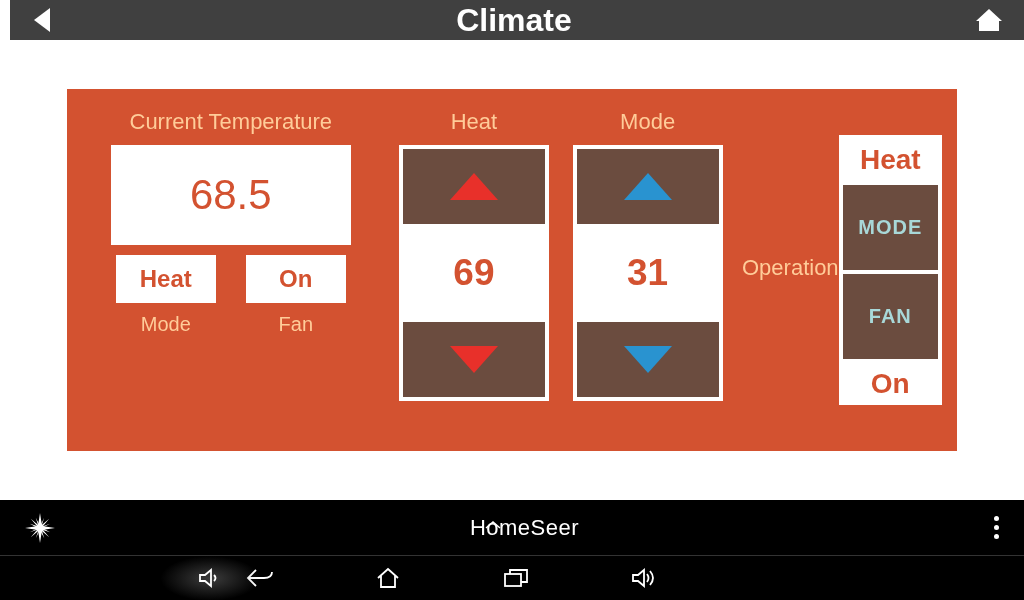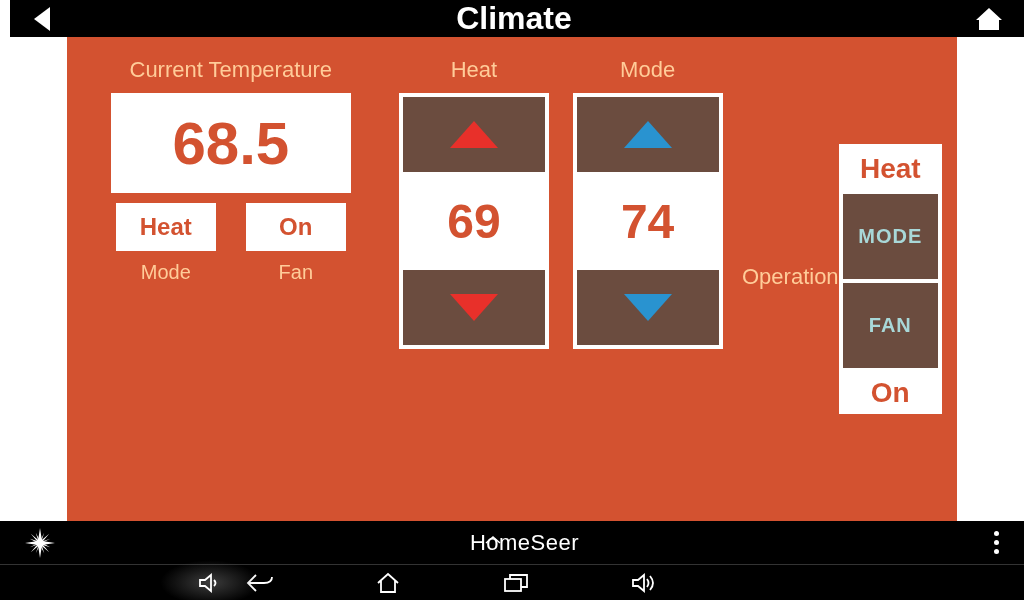--- a/index.html
+++ b/index.html
@@ -6,21 +6,21 @@
     body {
       width: 1024px;
       height: 600px;
       font-family: Arial, sans-serif;
       background: white;
       overflow: hidden;
       display: flex;
       flex-direction: column;
     }
     .header {
-      background: #000000;
+      background: #404040;
       height: 40px;
       display: flex;
       align-items: center;
       justify-content: space-between;
       padding: 0 20px;
       margin-left: 10px;
     }
     .header-title {
       color: white;
       font-size: 32px;
@@ -30,21 +30,21 @@
     .content {
       flex: 1;
       display: flex;
       justify-content: center;
       align-items: center;
       background: white;
     }
     .panel {
       background: #D35230;
       width: 890px;
-      height: 484px;
+      height: 362px;
       display: flex;
       padding: 15px;
       gap: 15px;
     }
     .left-section {
       width: 300px;
       display: flex;
       flex-direction: column;
       align-items: center;
     }
@@ -58,22 +58,22 @@
     .temp-box {
       background: white;
       width: 240px;
       height: 100px;
       display: flex;
       align-items: center;
       justify-content: center;
     }
     .temp-value {
       color: #D35230;
-      font-size: 60px;
-      font-weight: bold;
+      font-size: 42px;
+      font-weight: normal;
     }
     .current-op-row {
       display: flex;
       gap: 30px;
       margin-top: 10px;
     }
     .op-col {
       display: flex;
       flex-direction: column;
       align-items: center;
@@ -121,21 +121,21 @@
     .setpoint-value-box {
       background: white;
       width: 100%;
       height: 90px;
       display: flex;
       align-items: center;
       justify-content: center;
     }
     .setpoint-value {
       color: #D35230;
-      font-size: 48px;
+      font-size: 37px;
       font-weight: bold;
     }
     .operation-section {
       width: 200px;
       display: flex;
       flex-direction: row;
       align-items: center;
     }
     .operation-stack {
       background: white;
@@ -304,21 +304,21 @@
 
     <div class="setpoint-section">
       <div class="label-orange">Mode</div>
       <div class="setpoint-stack">
         <div class="arrow-btn">
           <svg width="60" height="35" viewBox="0 0 60 35">
               <polygon points="30,4 6,31 54,31" fill="#2993D0"></polygon>
             </svg>
         </div>
         <div class="setpoint-value-box">
-          <span class="setpoint-value">74</span>
+          <span class="setpoint-value">31</span>
         </div>
         <div class="arrow-btn">
           <svg width="60" height="35" viewBox="0 0 60 35">
               <polygon points="6,4 54,4 30,31" fill="#2993D0"></polygon>
             </svg>
         </div>
       </div>
     </div>
 
     <div class="operation-section">

